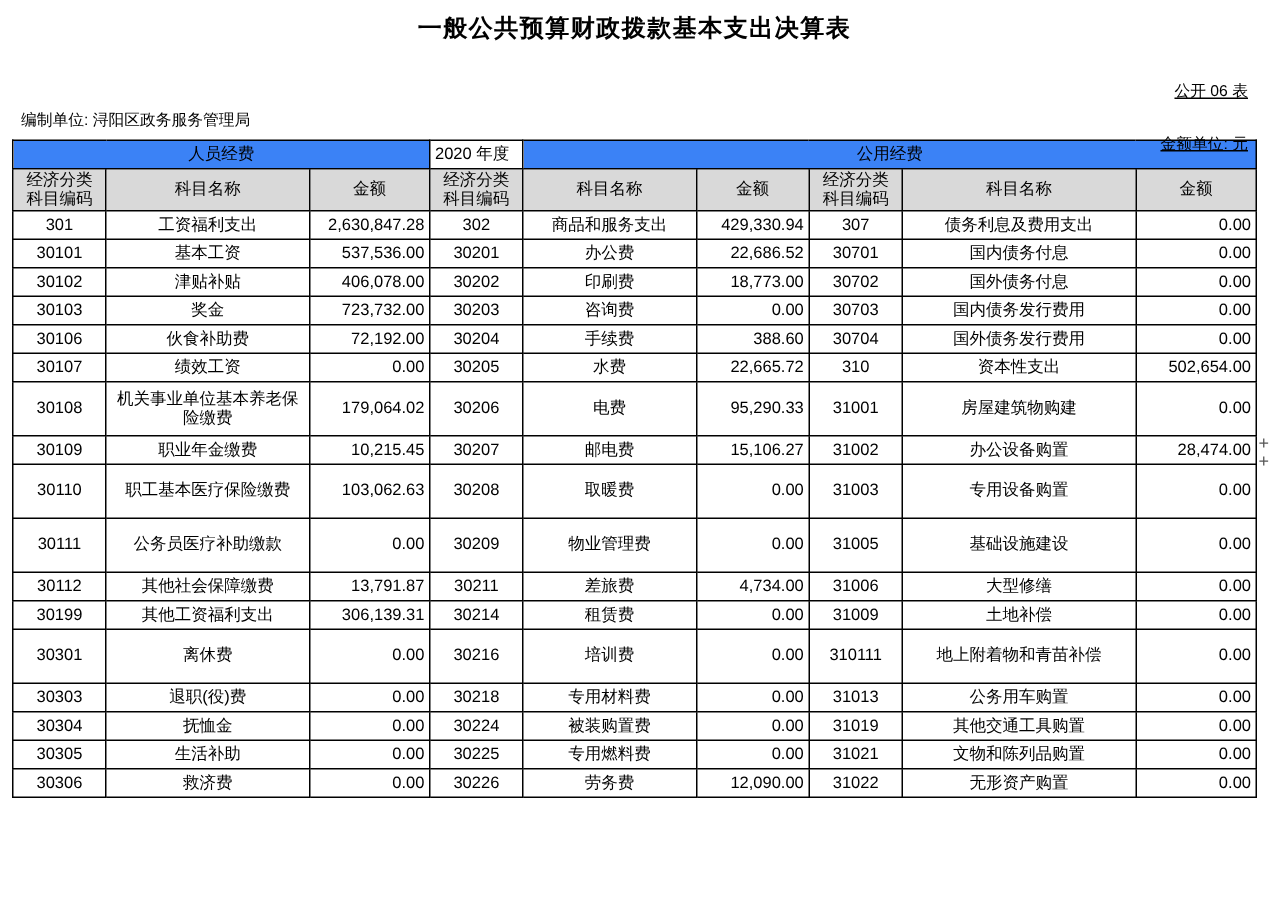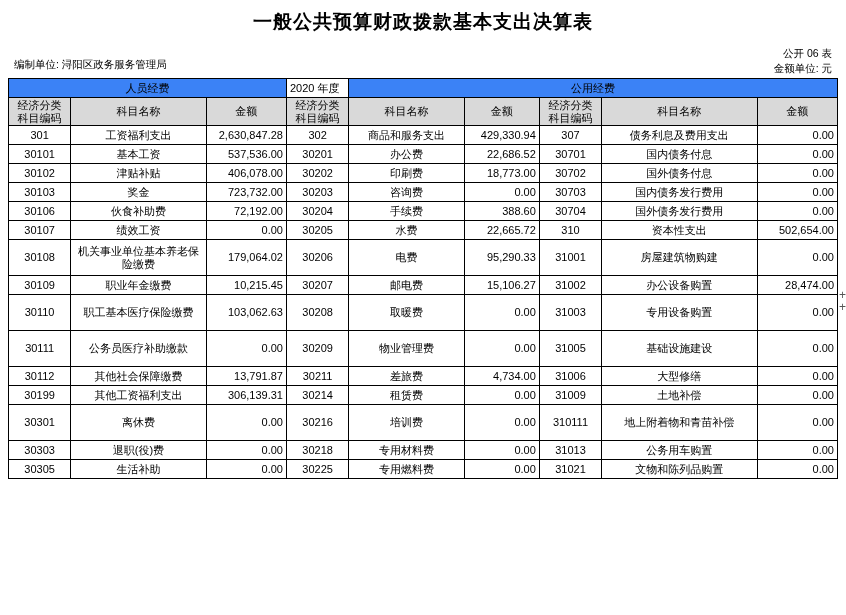--- a/index.html
+++ b/index.html
@@ -16,45 +16,46 @@
   }
   .page {
     position: relative;
     width: 846px;
     height: 615px;
     box-sizing: border-box;
     padding: 0 8px;
   }
   .doc-title {
     text-align: center;
-    font-size: 19px;
+    font-size: 16px;
     font-weight: bold;
     letter-spacing: 1px;
     padding-top: 9px;
     padding-bottom: 6px;
   }
   .meta-row {
     position: relative;
     height: 15px;
     font-size: 10.5px;
   }
   .meta-left {
     position: absolute;
     left: 6px;
     top: 0;
     white-space: nowrap;
   }
   .meta-right {
     position: absolute;
     right: 6px;
-    top: 4px;
+    top: 16px;
     white-space: nowrap;
+    text-decoration: underline;
   }
   .meta-row.r1 { margin-top: 2px; }
-  .meta-row.r2 { margin-top: 0; }
+  .meta-row.r2 { margin-top: 20px; }
 
   table.main {
     border-collapse: collapse;
     width: 830px;
     margin-top: 5px;
     table-layout: fixed;
   }
   table.main td, table.main th {
     border: 1px solid #000;
     font-size: 11px;
@@ -313,29 +314,51 @@
           <td class="c-name">退职(役)费</td>
           <td class="c-amt">0.00</td>
           <td class="c-code">30218</td>
           <td class="c-name">专用材料费</td>
           <td class="c-amt">0.00</td>
           <td class="c-code">31013</td>
           <td class="c-name">公务用车购置</td>
           <td class="c-amt">0.00</td>
         </tr>
         <tr>
+          <td class="c-code">30304</td>
+          <td class="c-name">抚恤金</td>
+          <td class="c-amt">0.00</td>
+          <td class="c-code">30224</td>
+          <td class="c-name">被装购置费</td>
+          <td class="c-amt">0.00</td>
+          <td class="c-code">31019</td>
+          <td class="c-name">其他交通工具购置</td>
+          <td class="c-amt">0.00</td>
+        </tr>
+        <tr>
           <td class="c-code">30305</td>
           <td class="c-name">生活补助</td>
           <td class="c-amt">0.00</td>
           <td class="c-code">30225</td>
           <td class="c-name">专用燃料费</td>
           <td class="c-amt">0.00</td>
           <td class="c-code">31021</td>
           <td class="c-name">文物和陈列品购置</td>
           <td class="c-amt">0.00</td>
         </tr>
+        <tr>
+          <td class="c-code">30306</td>
+          <td class="c-name">救济费</td>
+          <td class="c-amt">0.00</td>
+          <td class="c-code">30226</td>
+          <td class="c-name">劳务费</td>
+          <td class="c-amt">12,090.00</td>
+          <td class="c-code">31022</td>
+          <td class="c-name">无形资产购置</td>
+          <td class="c-amt">0.00</td>
+        </tr>
       </tbody>
   </table>
 
   <div class="side-plus sp1">+</div>
   <div class="side-plus sp2">+</div>
 
 </div>
 
 </body></html>

